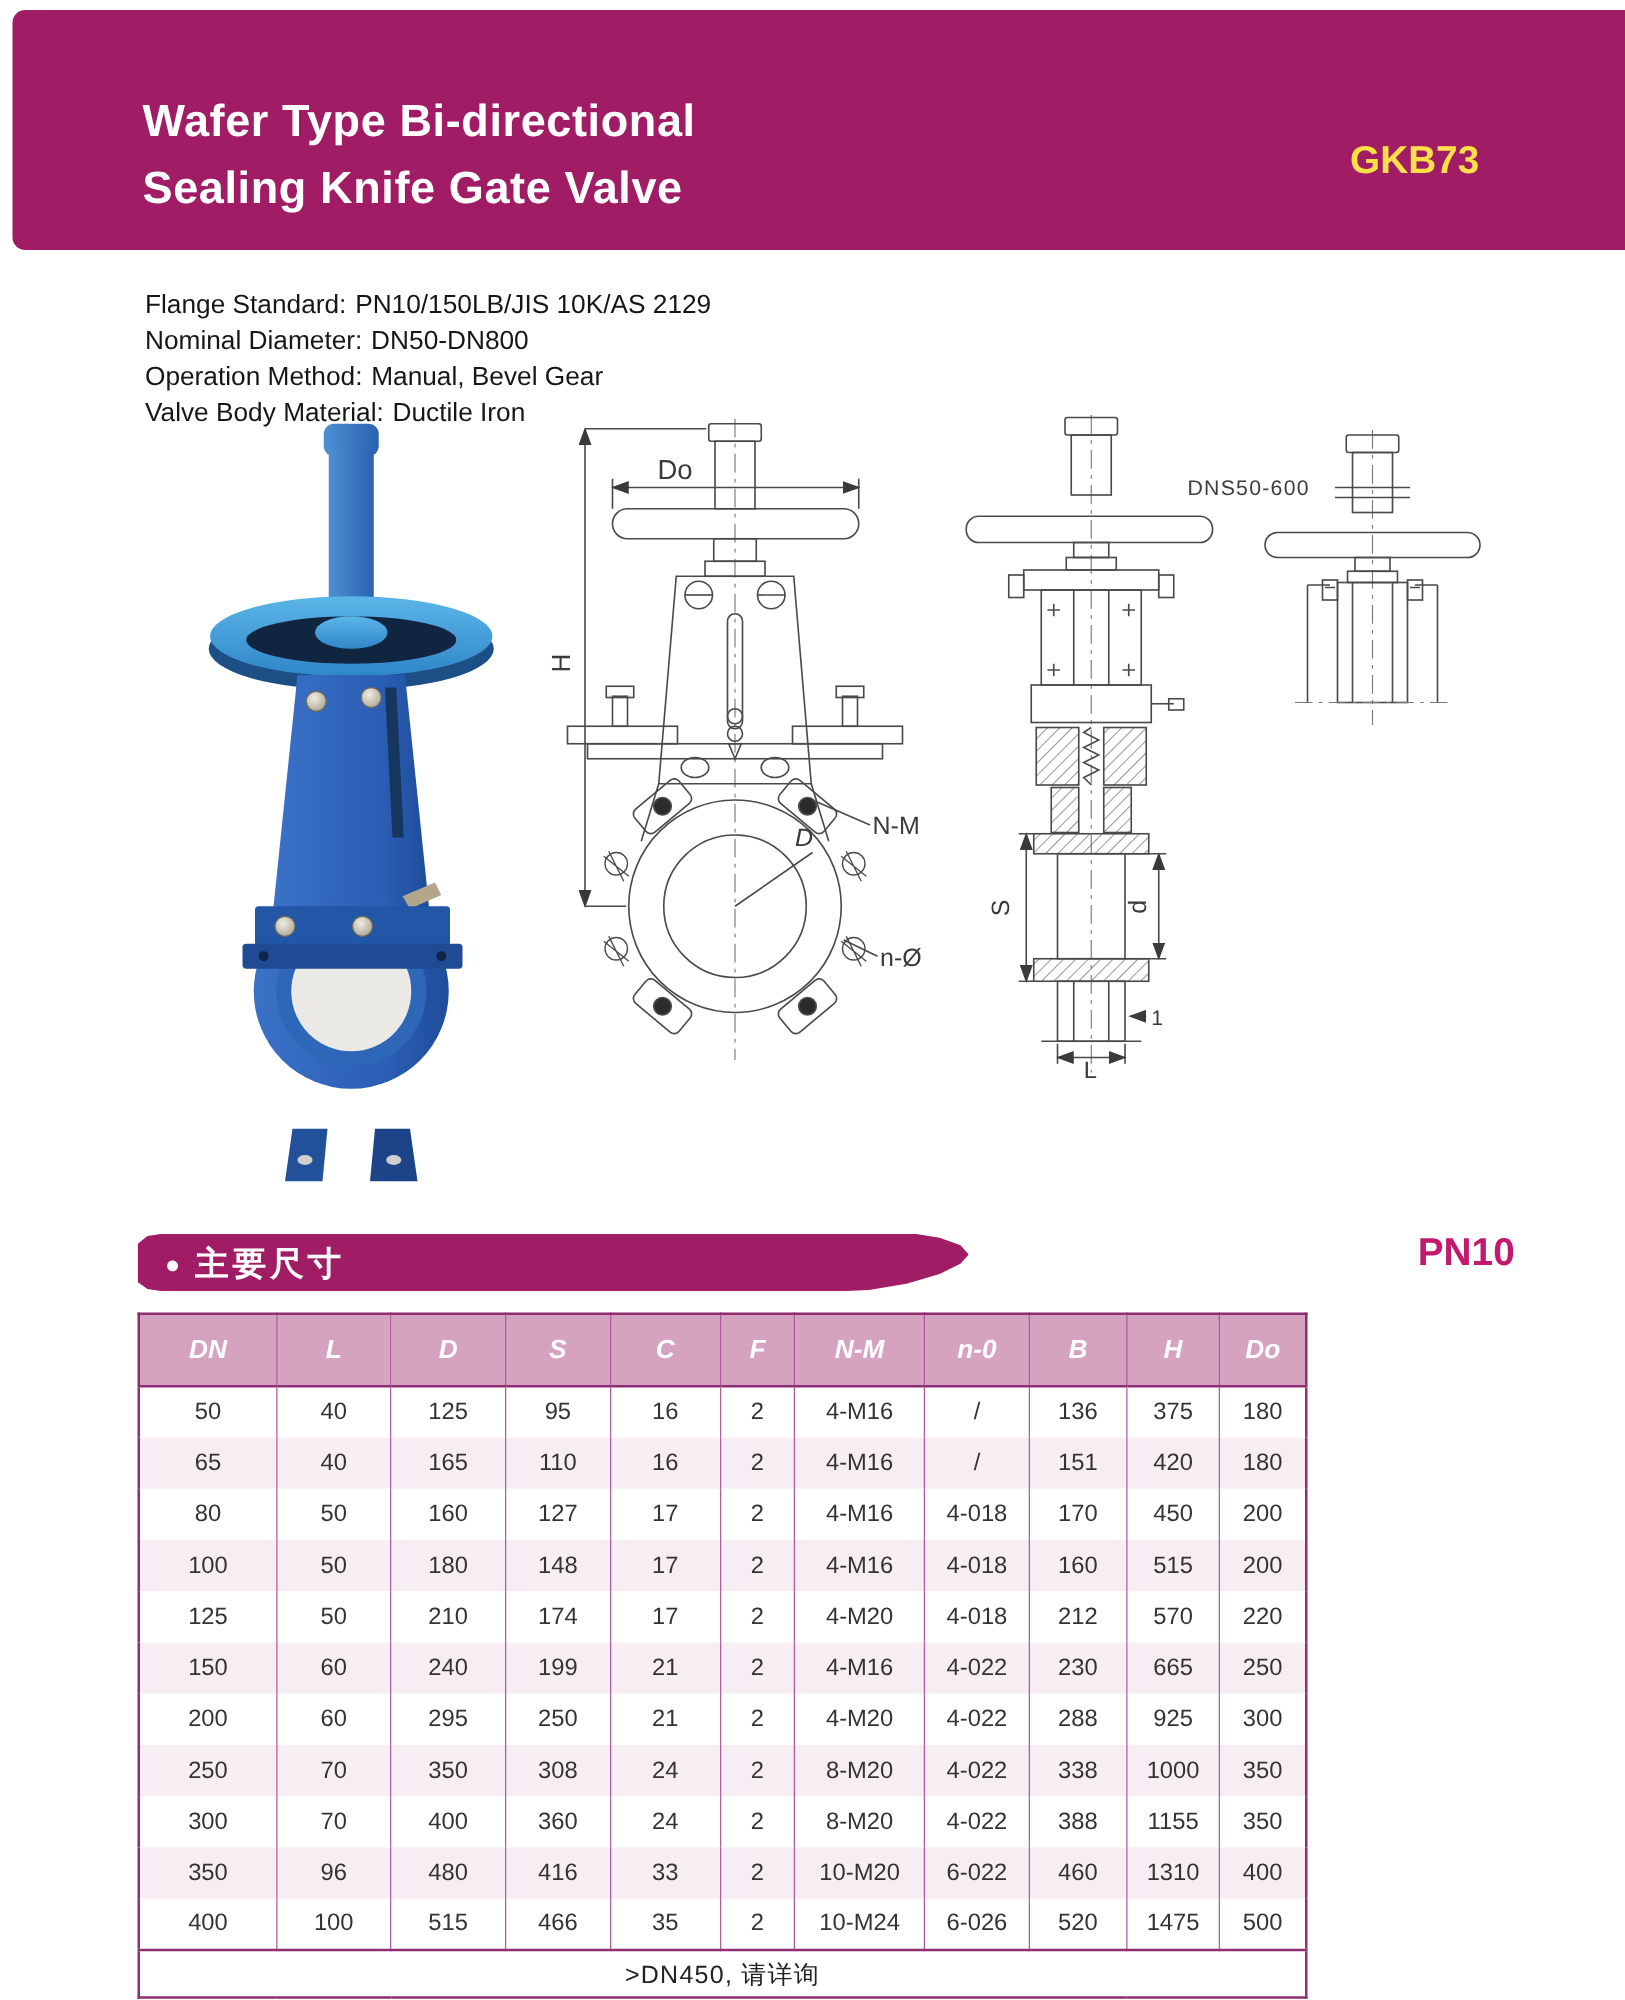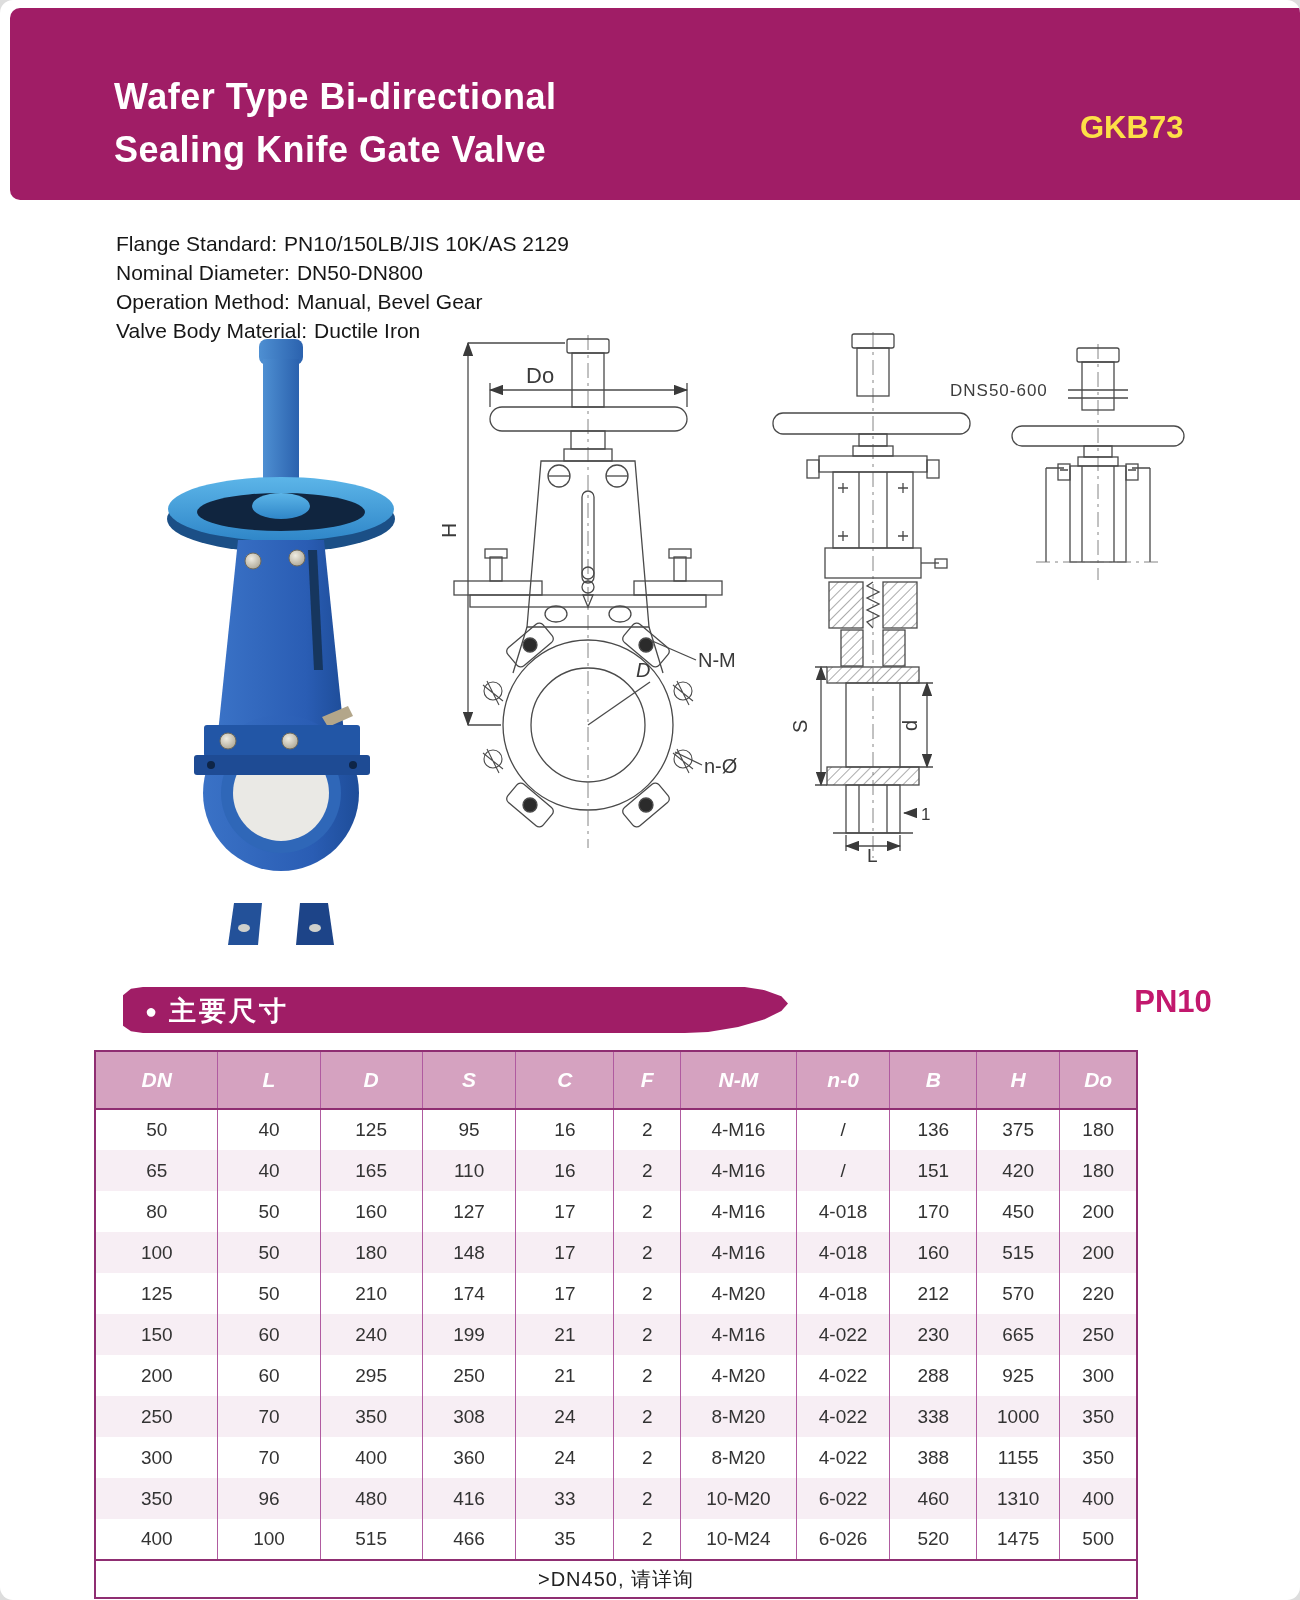--- a/index.html
+++ b/index.html
@@ -1,50 +1,50 @@
 <!DOCTYPE html>
 <html style="--band: #a01d66; --accent: #c2186d; --thead: #d5a2c0; --grid: #b05ba0; --frame: #8f2e72; --rowalt: #f7eef4; --valve_body_blue: #2a5db4; --handwheel_blue: #3f9bd8;"><head>
 <meta charset="utf-8">
 <style>
   * { box-sizing: border-box; }
   body { margin:0; background:#ddd; }
   .page { position:relative; width:1300px; height:1600px; background:#ffffff;
-          font-family:"Liberation Sans", sans-serif; margin:0 auto; overflow:hidden;border-radius:13px; }
+          font-family:"Liberation Sans", sans-serif; margin:0 auto; overflow:hidden; }
 
   
   .band { position:absolute; left:10px; top:8px; width:1290px; height:192px;
           background:var(--band,#a01d66); border-radius:10px 0 0 10px; }
   .title { position:absolute; left:104px; top:62px; color:#fff; font-size:36px;
            font-weight:bold; line-height:53px; letter-spacing:.5px; }
   .model { position:absolute; left:1070px; top:102px; color:#fde047; font-size:31px; font-weight:bold; }
 
   
   .specs { position:absolute; left:116px; top:229px; font-size:21px; color:#161616; }
   .spec-line { height:29px; line-height:29px; white-space:nowrap; }
   .spec-value { margin-left:7px; }
 
   
   .drw { position:absolute; }
   svg text { font-family:"Liberation Sans", sans-serif; fill:#3a3a3a; }
   .dns { position:absolute; left:950px; top:381px; font-size:17px; color:#3d3d3d; letter-spacing:1px; }
 
   
-  .banner { position:absolute; left:123px; top:987px; width:665px; height:46px;
+  .banner { position:absolute; left:110px; top:987px; width:665px; height:46px;
             background:var(--band,#a01d66);
             clip-path: polygon(0 18%, 1.2% 4%, 3% 0, 93.5% 0, 96.5% 7%, 99% 20%, 100% 36%,
                                99% 52%, 96.5% 70%, 92.5% 87%, 88% 98%, 84.5% 100%,
                                3% 100%, 1.2% 96%, 0 84%); padding-left: 36px; }
   .banner-text { position:absolute; left:22px; top:6px; color:#fff; font-size:27px;
                  font-weight:bold; letter-spacing:3px; white-space:nowrap; }
   .banner-text .bullet { font-size:20px; margin-right:12px; vertical-align:2px; letter-spacing:0; }
   .pn10 { position:absolute; left:1108px; top:984px; width:130px; text-align:center;
           font-size:31px; font-weight:bold; color:var(--accent,#c2186d); }
 
   
-  .dim-table { position:absolute; left:94px; top:1050px; width:1044px;
+  .dim-table { position:absolute; left:110px; top:1050px; width:936px;
                border-collapse:collapse; table-layout:fixed;
                border:2px solid var(--frame,#8f2e72); }
   .dim-table th { background:var(--thead,#d5a2c0); color:#fff; font-size:21px;
                   font-style:italic; font-weight:bold; height:58px;
                   border:1px solid var(--grid,#b05ba0);
                   border-bottom:2px solid var(--frame,#8f2e72); }
   .dim-table td { text-align:center; font-size:19px; color:#333; height:41px;
                   border-left:1px solid var(--grid,#b05ba0);
                   border-right:1px solid var(--grid,#b05ba0); }
   .dim-table tbody tr:nth-child(even) { background:var(--rowalt,#f7eef4); }

